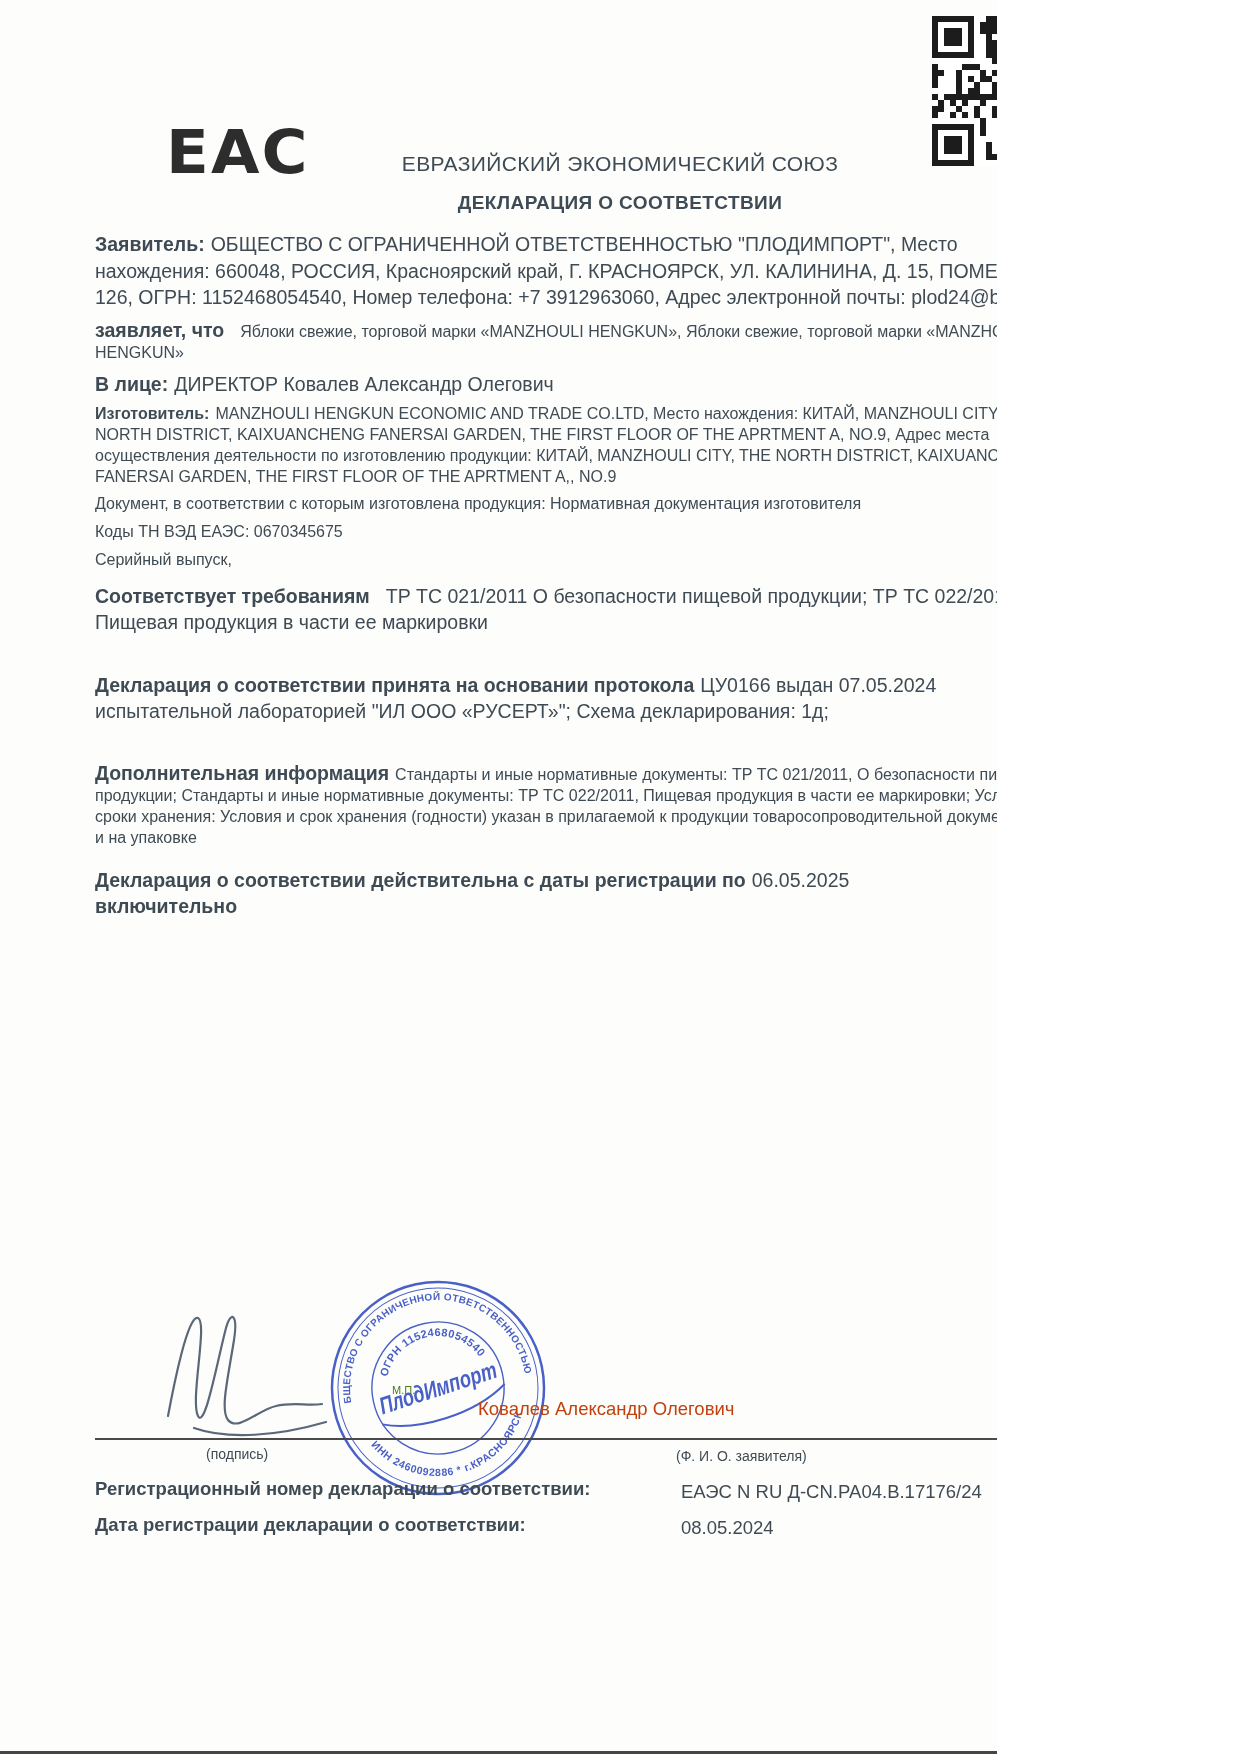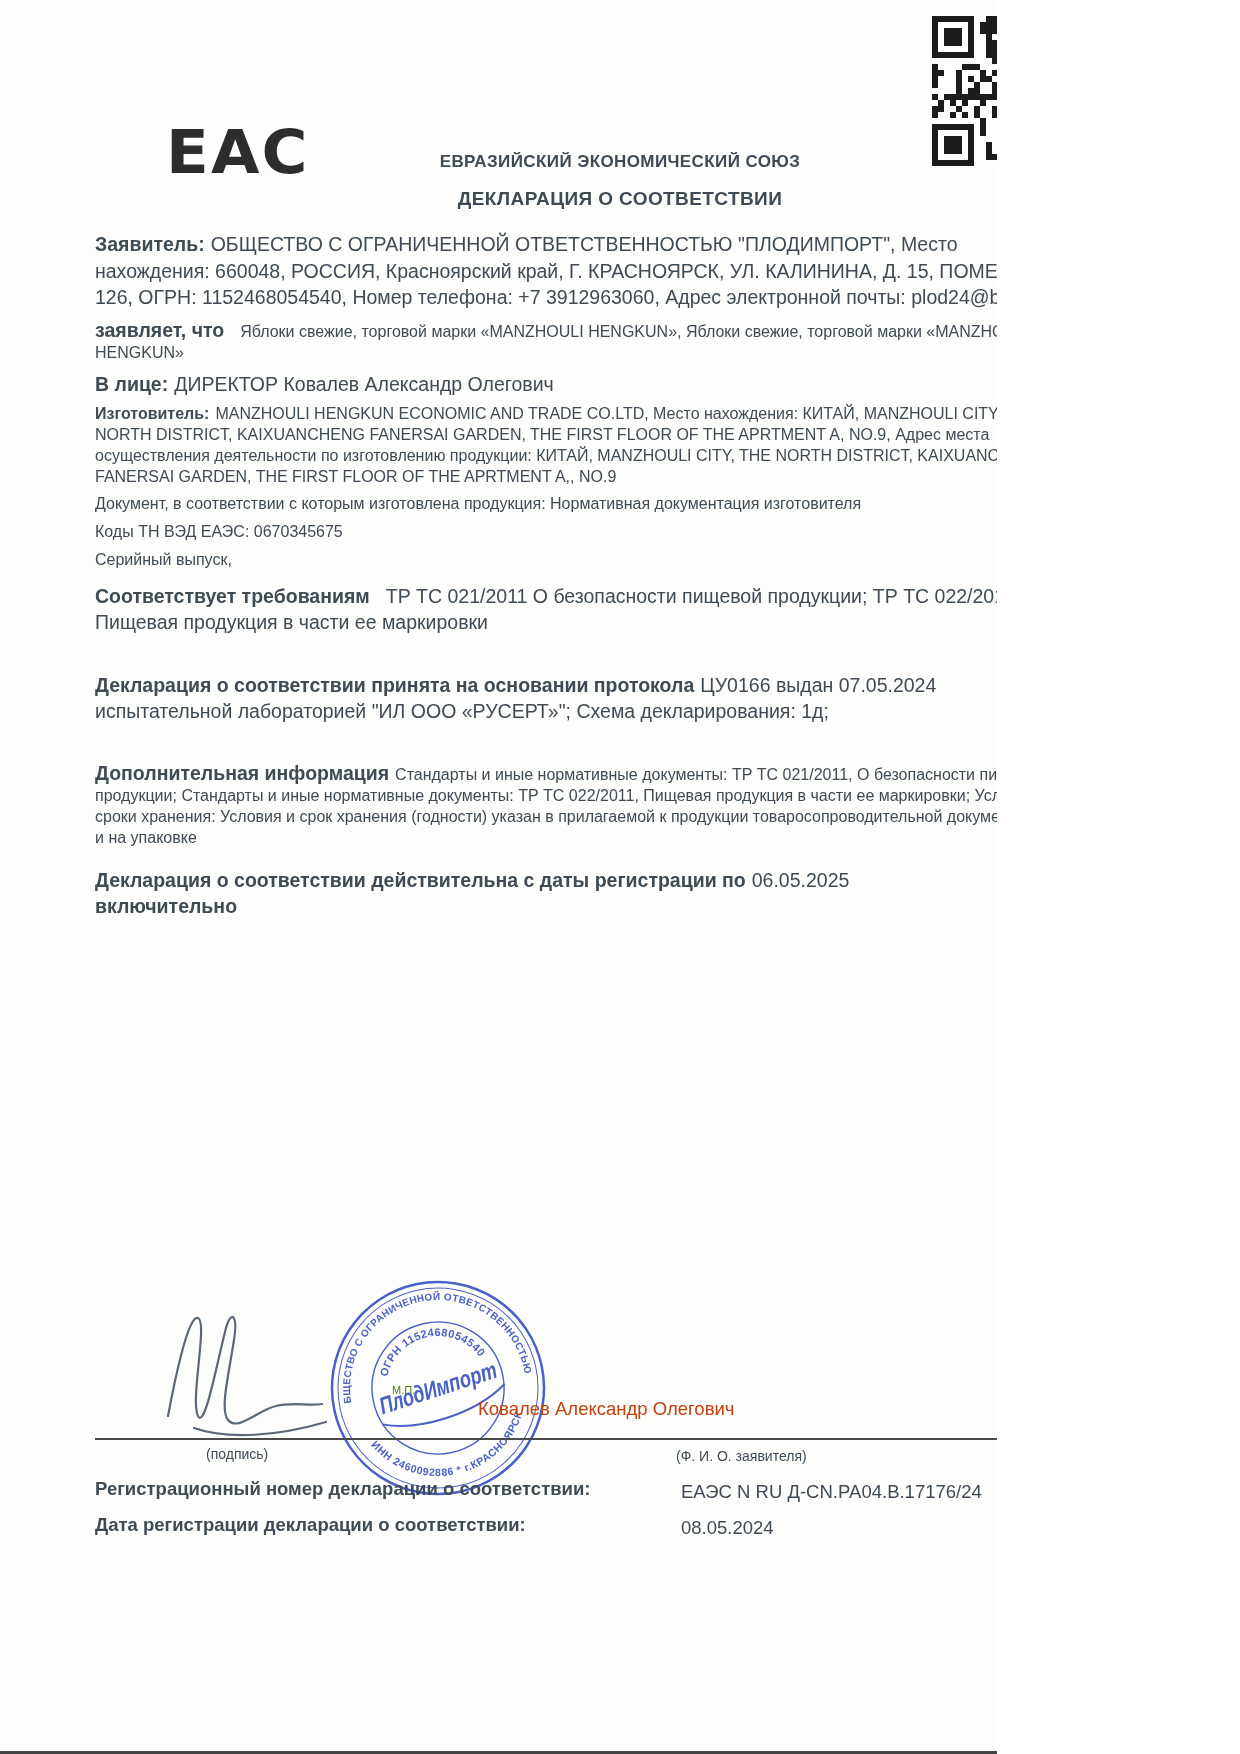--- a/index.html
+++ b/index.html
@@ -15,21 +15,21 @@
 
   
   .eac-logo {
     position:absolute; left:166px; top:116px;
     font-family:"DejaVu Sans", sans-serif;
     font-size:58px; font-weight:800; letter-spacing:2px;
     color:#2d2d2d; transform:scale(1.08,1.05); transform-origin:left top;
   }
   .qr { position:absolute; left:932px; top:16px; width:150px; height:150px; }
   .title-wrap { position:absolute; top:152px; left:0; width:1240px; text-align:center; }
-  .title1 { font-size:17px; font-weight:700; letter-spacing:.4px; }
+  .title1 { font-size:21px; font-weight:400; letter-spacing:.4px; }
   .title2 { font-size:19px; font-weight:700; letter-spacing:.4px; margin-top:16px; }
 
   
   .doc-body { position:absolute; left:95px; top:231px; width:968px; }
   .para { margin:0 0 7px 0; }
   .p-big { font-size:19.5px; line-height:1.36; }
   .p-small { font-size:16px; line-height:1.3; }
   .lbl { font-weight:700; margin-right:6px; }
   .lbl-big { font-size:19.5px; }
   .gap { margin-right:16px; }

